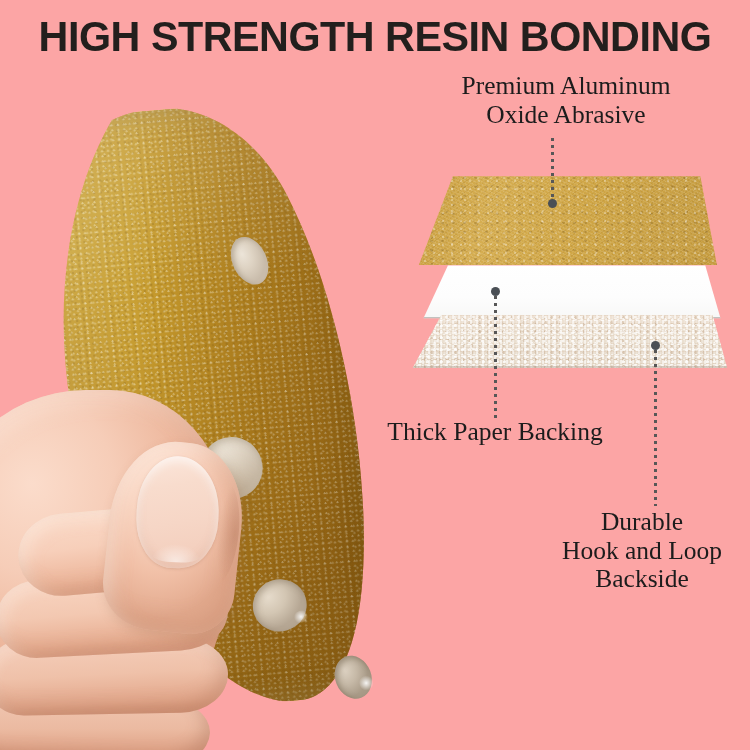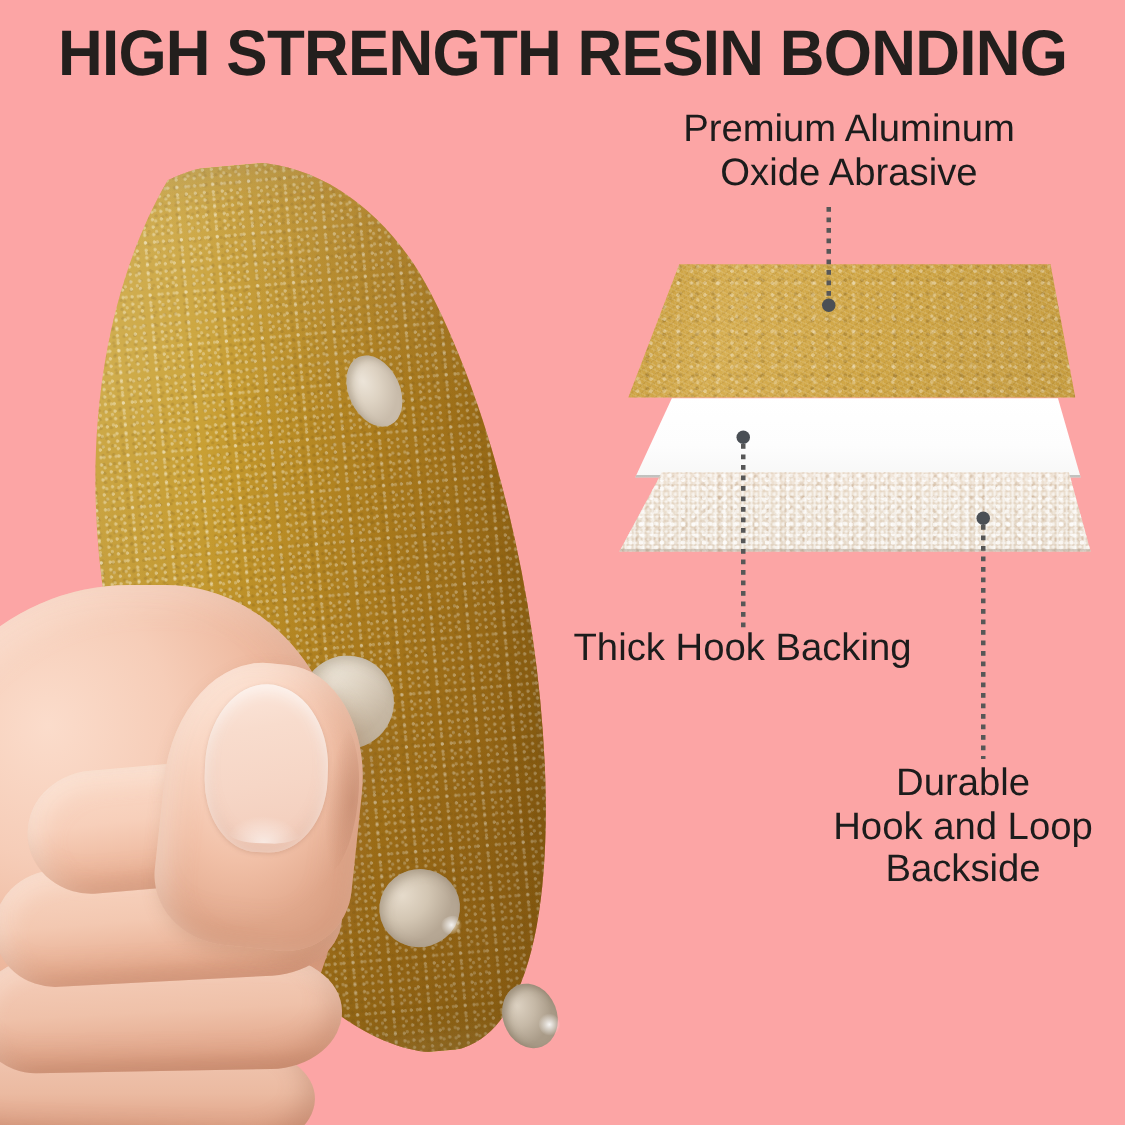--- a/index.html
+++ b/index.html
@@ -34,21 +34,21 @@
     color: #231f1d;
     transform: scaleX(0.96);
     transform-origin: 50% 50%;
     white-space: nowrap;
   }
 
   
   .callout {
     position: absolute;
     color: #1c1c1c;
-    font-family: Liberation Sans, sans-serif;
+    font-family: Liberation Serif, serif;
     font-weight: normal;
     text-align: center;
     line-height: 1.12;
     white-space: pre-line;
   }
   #label-abrasive {
     left: 400px;
     top: 72px;
     width: 332px;
     font-size: 25.5px;
@@ -499,19 +499,19 @@
 
   <div class="leader" id="leader-paper"></div>
   <div class="leader-dot" id="dot-paper"></div>
 
   <div class="leader" id="leader-hookloop"></div>
   <div class="leader-dot" id="dot-hookloop"></div>
 
   <div class="callout" id="label-abrasive">Premium Aluminum
 Oxide Abrasive</div>
 
-  <div class="callout" id="label-paper">Thick Hook Backing</div>
+  <div class="callout" id="label-paper">Thick Paper Backing</div>
 
   <div class="callout" id="label-hookloop">Durable
 Hook and Loop
 Backside</div>
 
 </div>
 
 </body></html>

